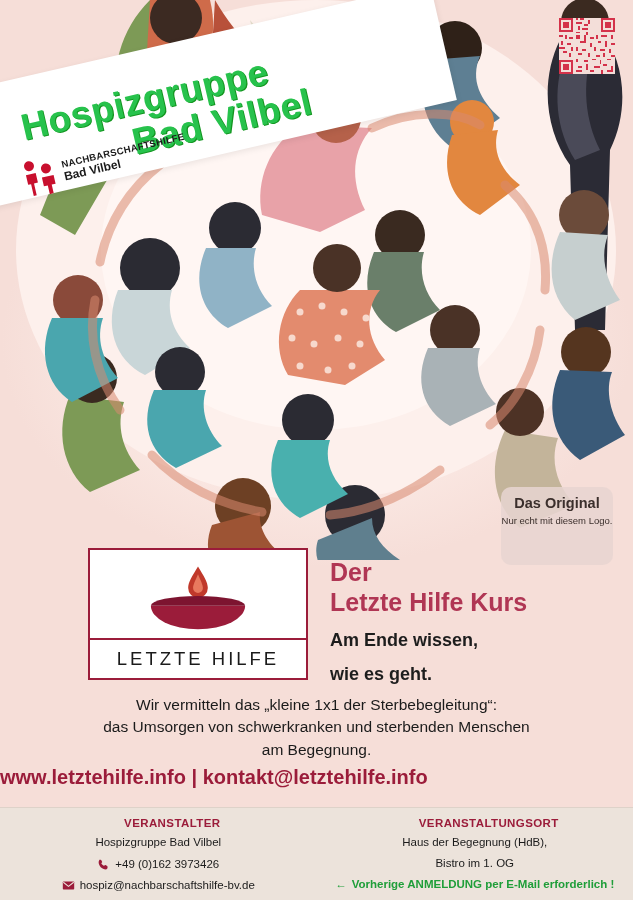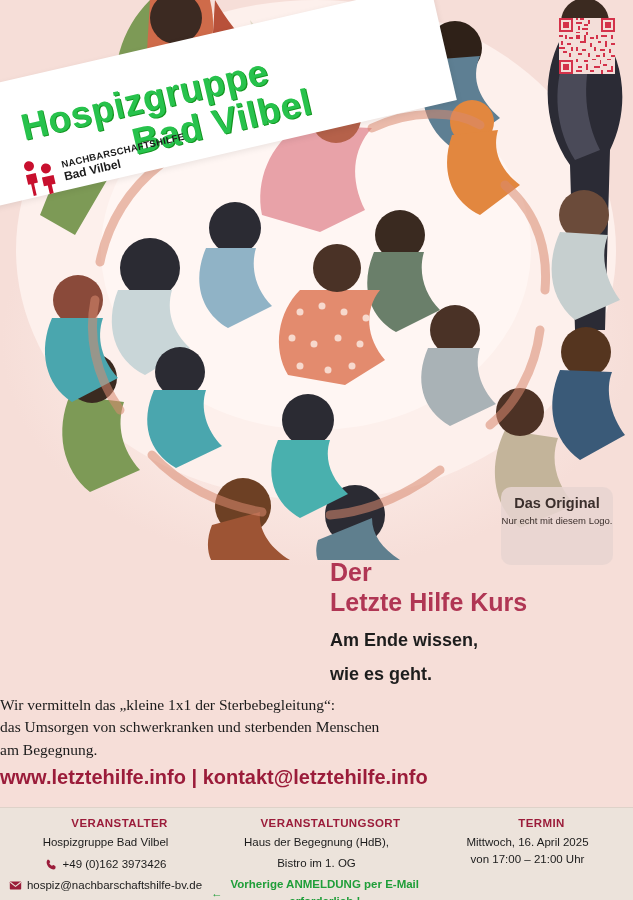--- a/index.html
+++ b/index.html
@@ -92,21 +92,22 @@
 
   
   .head{position:absolute;left:330px;top:558px;width:290px;}
   .head-1{font-size:25px;font-weight:bold;color:#b03654;line-height:1.18;}
   .head-2{font-size:25px;font-weight:bold;color:#b03654;line-height:1.18;}
   .head-3{margin-top:12px;font-size:18px;font-weight:bold;color:#1d1d1d;line-height:1.3;}
 
   
   .para{
     position:absolute;left:0;right:0;top:694px;
-    font-family:Liberation Serif, serif;
+    text-align:center;
+    font-family:Liberation Sans, sans-serif;
     font-size:15.5px;color:#1b1b1b;line-height:1.45;
   }
 
   
   .urls{
     position:absolute;left:0;right:0;top:766px;
     text-align:left;
     font-size:20px;font-weight:bold;color:#9b1c3a;
   }
 
@@ -358,20 +359,30 @@
         <rect x="22" y="27" width="1" height="2"></rect>
       <rect x="25" y="27" width="3" height="1"></rect>
     </g>
   </svg>
 
   <div class="badge">
     <div class="badge-t1">Das Original</div>
     <div class="badge-t2">Nur echt mit diesem Logo.</div>
   </div>
 
+  <div class="lh-box">
+    <svg viewBox="0 0 220 88" width="216" height="88">
+      <path d="M110 16 C104 26 100 32 100 38 a10 10 0 0 0 20 0 c0-6-4-12-10-22z" fill="#c0392b"></path>
+      <path d="M110 24 C107 31 105 35 105 38 a5 5 0 0 0 10 0 c0-3-2-7-5-14z" fill="#e8795f"></path>
+      <path d="M62 56 h96 a48 24 0 0 1 -96 0z" fill="#9b1c3a"></path>
+      <path d="M62 56 h96 a48 10 0 0 0 -96 0z" fill="#7d1430"></path>
+    </svg>
+    <div class="lh-divider"></div>
+    <div class="lh-word">LETZTE HILFE</div>
+  </div>
 
   <div class="head">
     <div class="head-1">Der</div>
     <div class="head-2">Letzte Hilfe Kurs</div>
     <div class="head-3">Am Ende wissen,</div>
     <div class="head-3" style="margin-top:11px">wie es geht.</div>
   </div>
 
   <div class="para">
     <div>Wir vermitteln das „kleine 1x1 der Sterbebegleitung“:</div>
@@ -404,21 +415,16 @@
       <div class="col">
         <div class="col-h">VERANSTALTUNGSORT</div>
         <div class="col-l">Haus der Begegnung (HdB),</div>
         <div class="col-l" style="margin-top:4px">Bistro im 1. OG</div>
         <div class="col-l ln" style="margin-top:5px">
           <span class="green-bold">←</span>
           <span class="green-bold">Vorherige ANMELDUNG per E-Mail erforderlich !</span>
         </div>
       </div>
 
-      <div class="col">
-        <div class="col-h">TERMIN</div>
-        <div class="col-l">Mittwoch, 16. April 2025</div>
-        <div class="col-l" style="margin-top:0">von 17:00 – 21:00 Uhr</div>
-      </div>
     </div>
   </div>
 
 </div>
 
 </body></html>

